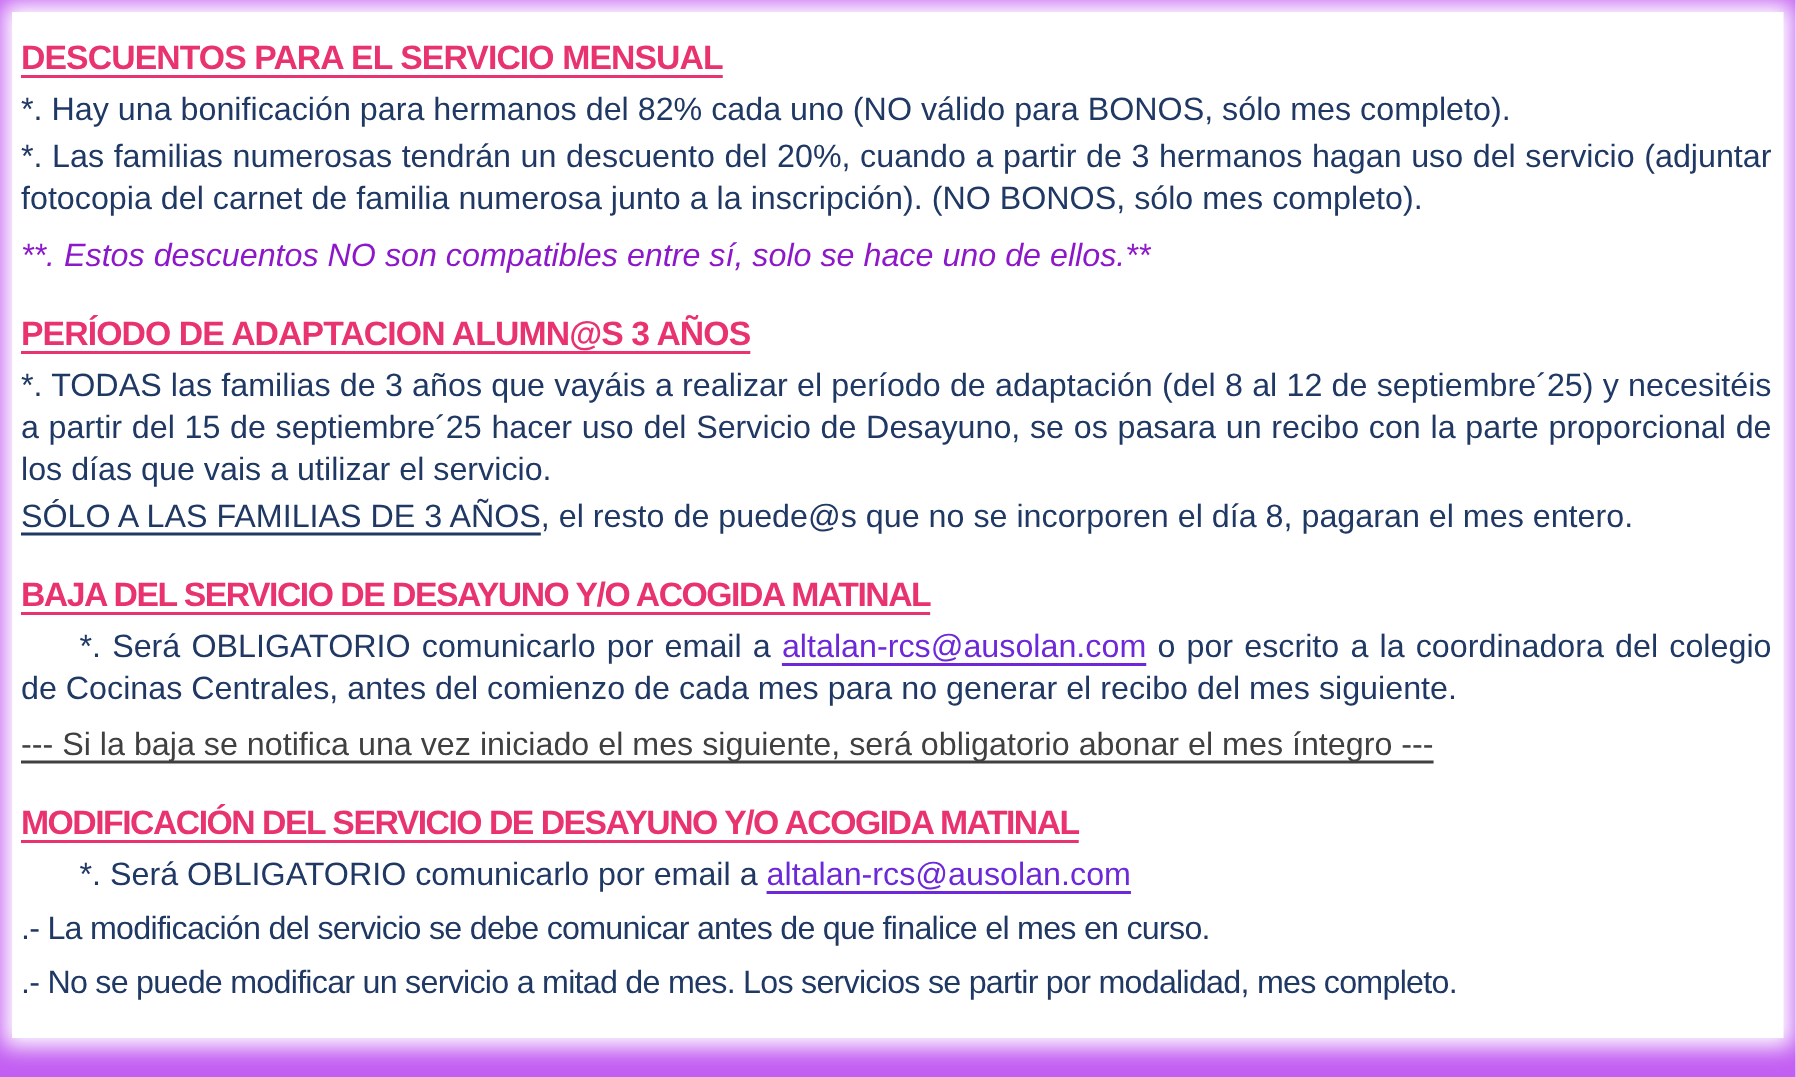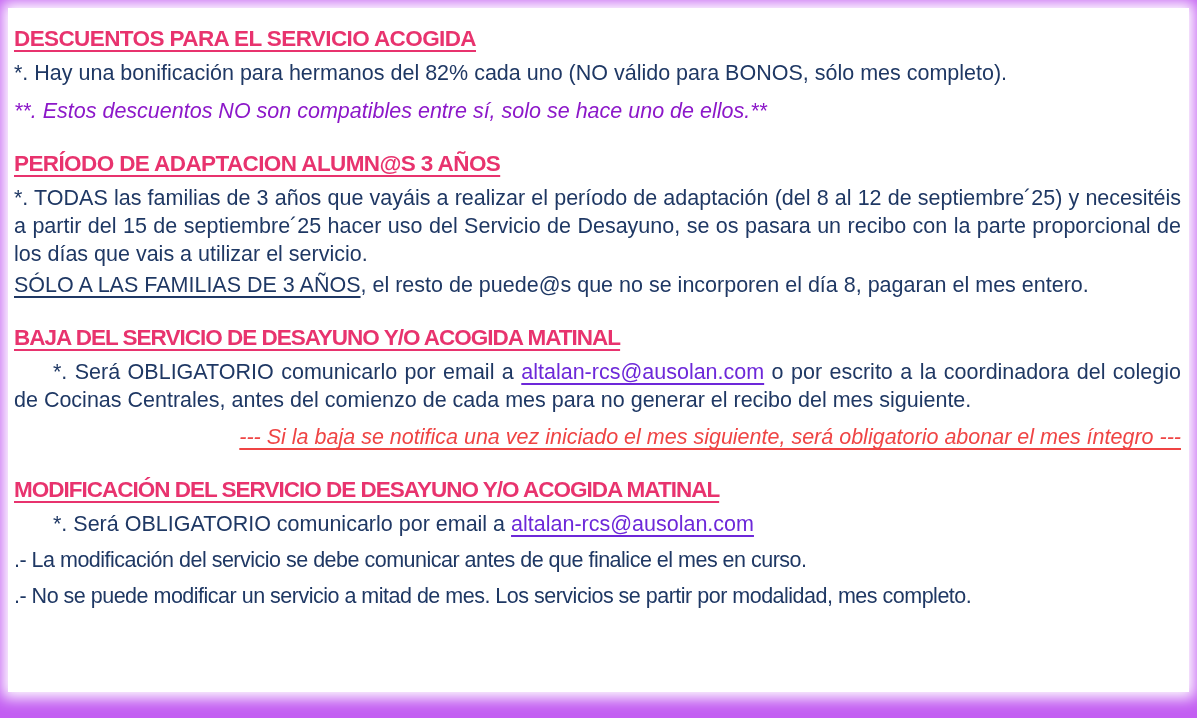--- a/index.html
+++ b/index.html
@@ -36,23 +36,22 @@
     text-align:justify;
   }
   .note-purple{
     text-align:left;
     color:#8c18c9;
     font-style:italic;
     font-weight:500;
     margin:10px 0 0 0;
   }
   .note-navy{
-    text-align:right;
-    color:#ef4444;
-    font-style:italic;
+    text-align:left;
+    color:#404040;
     margin:9px 0 0 0;
   }
   .note-navy .u{
     text-decoration:underline;
     text-underline-offset:4px;
   }
   .bold{font-weight:normal;margin-left:39px;}
   .ul{
     text-decoration:underline;
     text-underline-offset:4px;
@@ -66,22 +65,23 @@
   .condensed{letter-spacing:-0.5px;}
   .sec-baja h2, .sec-modificacion h2{letter-spacing:-1px;}
   .sec-modificacion p{margin-bottom:8px;}
 </style>
 </head>
 <body>
 
 <div class="sheet">
 
   <div class="section sec-descuentos">
-    <h2>DESCUENTOS PARA EL SERVICIO ACOGIDA</h2>
+    <h2>DESCUENTOS PARA EL SERVICIO MENSUAL</h2>
     <p>*. Hay una bonificación para hermanos del 82% cada uno (NO válido para BONOS, sólo mes completo).</p>
+    <p>*. Las familias numerosas tendrán un descuento del 20%, cuando a partir de 3 hermanos hagan uso del servicio (adjuntar fotocopia del carnet de familia numerosa junto a la inscripción). (NO BONOS, sólo mes completo).</p>
     <p class="note-purple">**. Estos descuentos NO son compatibles entre sí, solo se hace uno de ellos.**</p>
   </div>
 
   <div class="section sec-adaptacion">
     <h2>PERÍODO DE ADAPTACION ALUMN@S 3 AÑOS</h2>
     <p>*. TODAS las familias de 3 años que vayáis a realizar el período de adaptación (del 8 al 12 de septiembre´25) y necesitéis a partir del 15 de septiembre´25 hacer uso del Servicio de Desayuno, se os pasara un recibo con la parte proporcional de los días que vais a utilizar el servicio.</p>
     <p><span class="ul">SÓLO A LAS FAMILIAS DE 3 AÑOS</span><span>, el resto de puede@s que no se incorporen el día 8, pagaran el mes entero.</span></p>
   </div>
 
   <div class="section sec-baja">

